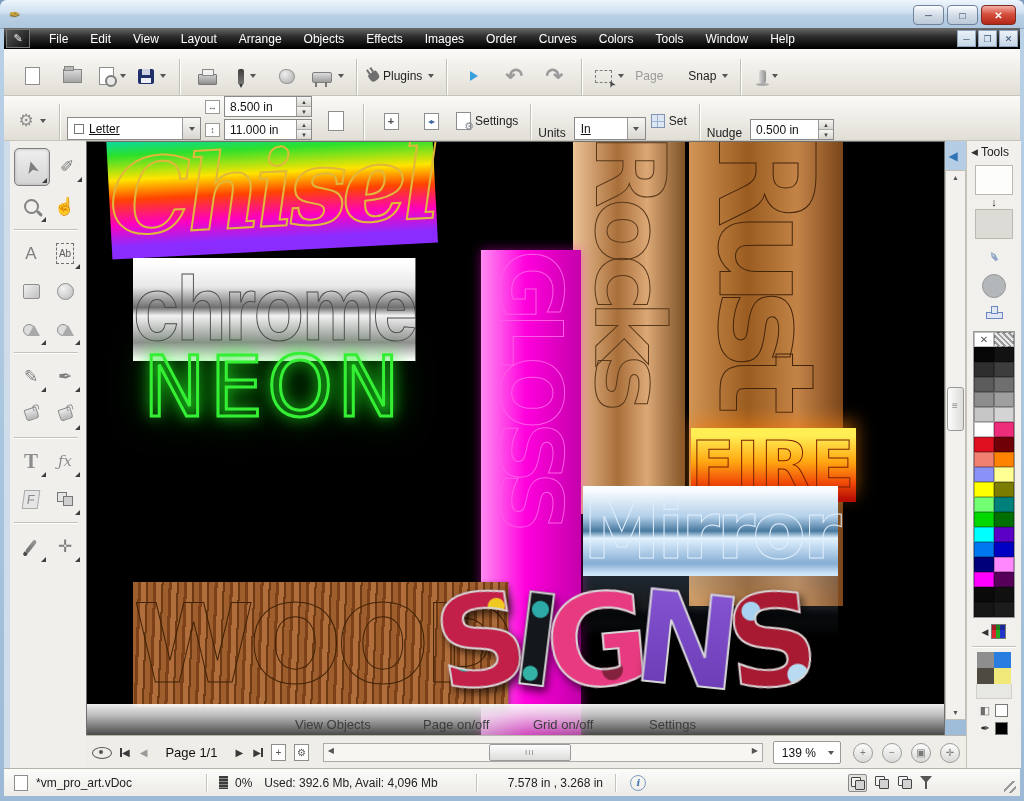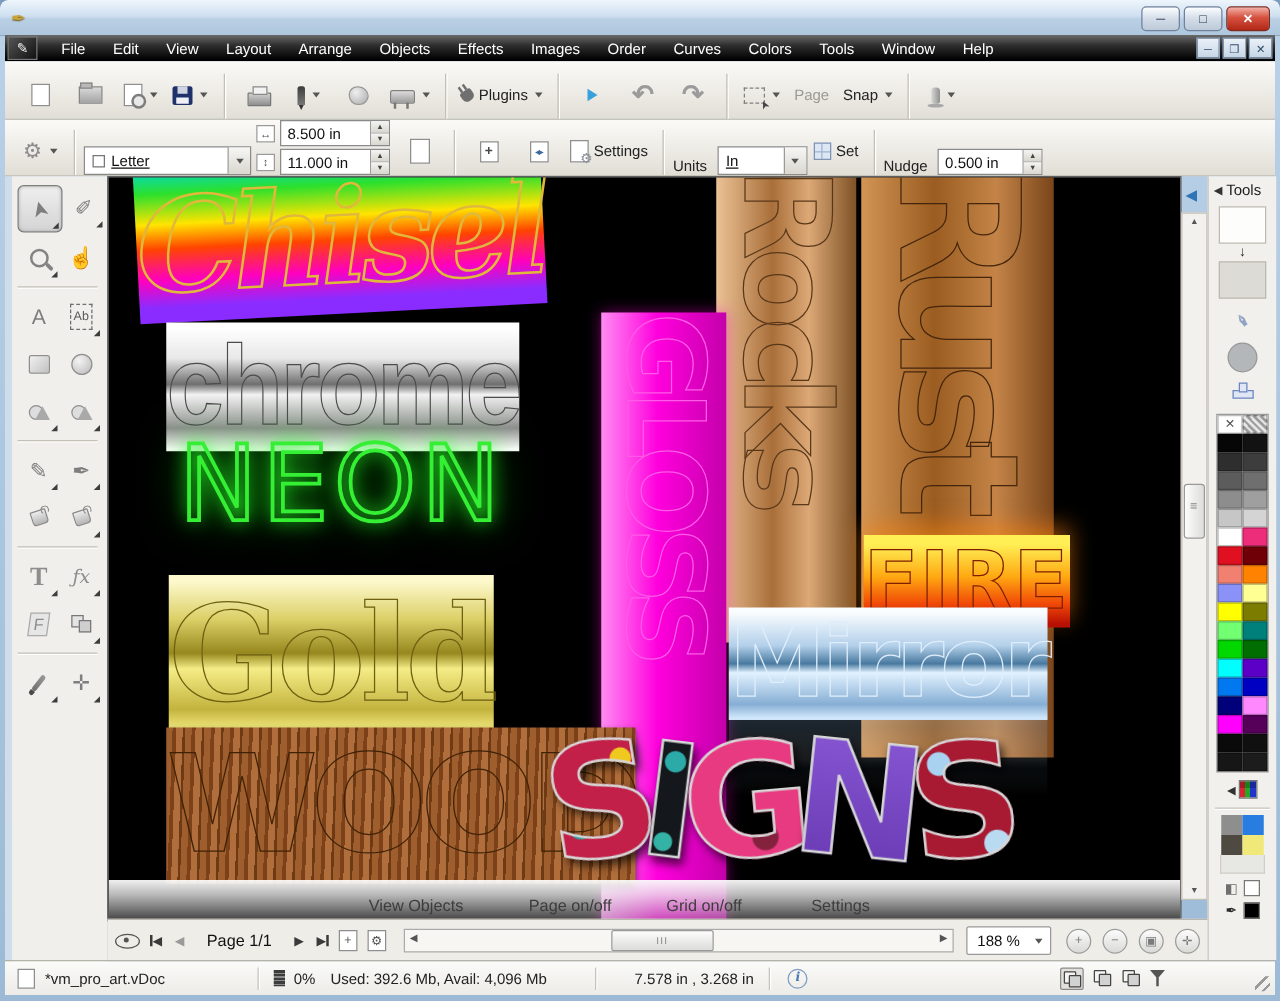--- a/index.html
+++ b/index.html
@@ -409,21 +409,21 @@
         <span class="g-redo">↷</span>
       </div>
     <div class="tbsep"></div>
     <div class="tb-btn">
         <span class="ic ic-marquee"></span>
         <span class="caret"></span>
       </div>
     <div class="tb-btn">
         <span class="tb-label disabled">Page</span>
       </div>
-    <div class="tb-btn" style="">
+    <div class="tb-btn" style="margin-left:14px">
         <span class="tb-label">Snap</span>
         <span class="caret"></span>
       </div>
     <div class="tbsep"></div>
     <div class="tb-btn">
         <span class="ic ic-airbrush"></span>
         <span class="caret"></span>
       </div>
   </div>
 
@@ -589,21 +589,20 @@
   <div class="canvas">
     <div class="art art-rocks clip">Rocks</div>
     <div class="art art-rust clip">Rust</div>
     <div class="art art-chisel clip">Chisel</div>
     <div class="art art-chrome clip">chrome</div>
     <div class="art art-gloss clip">GLOSS</div>
     <div class="art art-fire clip">FIRE</div>
     <div class="art art-neon">NEON</div>
     <div class="art art-mirror-refl clip">Mirror</div>
     <div class="art art-mirror clip">Mirror</div>
-    <div class="art art-gold clip">Gold</div>
     <div class="art art-wood clip">WOOD</div>
     <div class="art art-signs"><span class="sg-0">S</span><span class="sg-1">I</span><span class="sg-2">G</span><span class="sg-3">N</span><span class="sg-4">S</span></div>
     <div class="canvas-overlay">
         <div class="ov-tab">View Objects</div>
         <div class="ov-tab">Page on/off</div>
         <div class="ov-tab">Grid on/off</div>
         <div class="ov-tab">Settings</div>
       </div>
   </div>
 
@@ -699,21 +698,21 @@
       <span class="pb-btn">▶<span class="bar"></span></span>
     </div>
     <span class="pb-page-ic">+</span>
     <span class="pb-page-ic" style="margin-left:8px">⚙</span>
     <div class="hscroll">
       <span class="hs-arrow hs-left">◀</span>
       <div class="hs-thumb">III</div>
       <span class="hs-arrow hs-right">▶</span>
     </div>
     <div class="zoom-combo">
-      <span class="zval">188 %</span>
+      <span class="zval">139 %</span>
       <span class="caret" style="margin-right:6px"></span>
     </div>
     <div class="round-btns">
       <span class="rbtn">+</span>
       <span class="rbtn">−</span>
       <span class="rbtn">▣</span>
       <span class="rbtn">✛</span>
     </div>
   </div>
 

